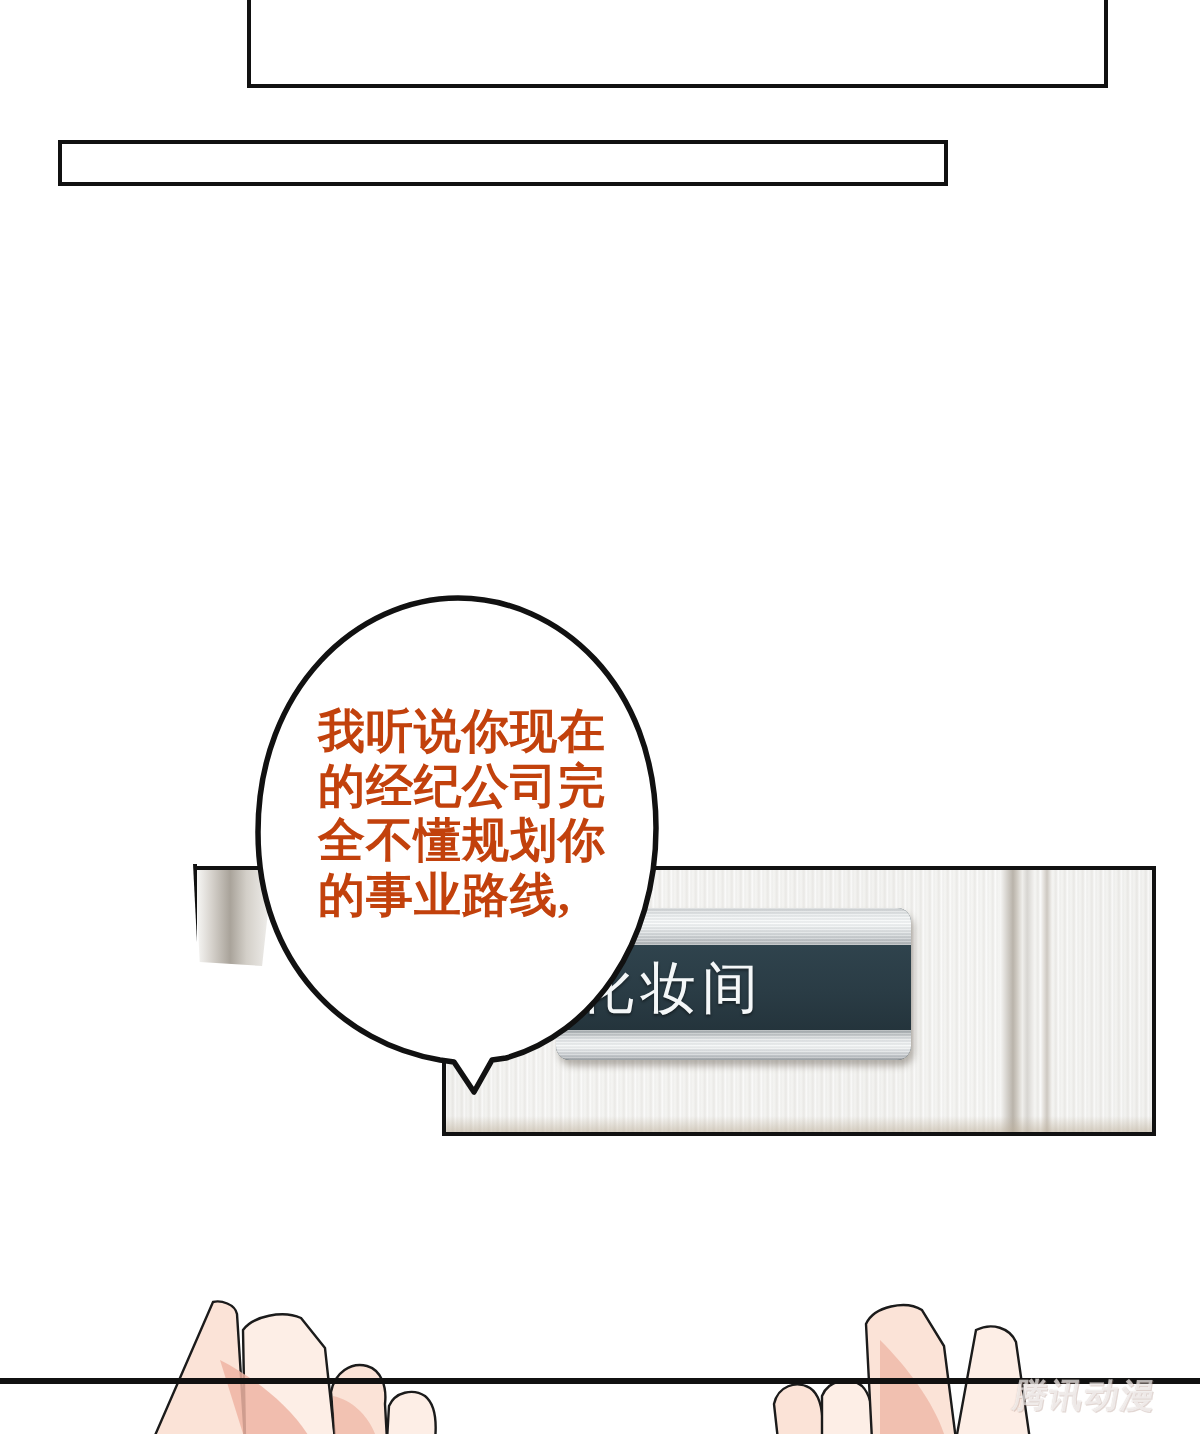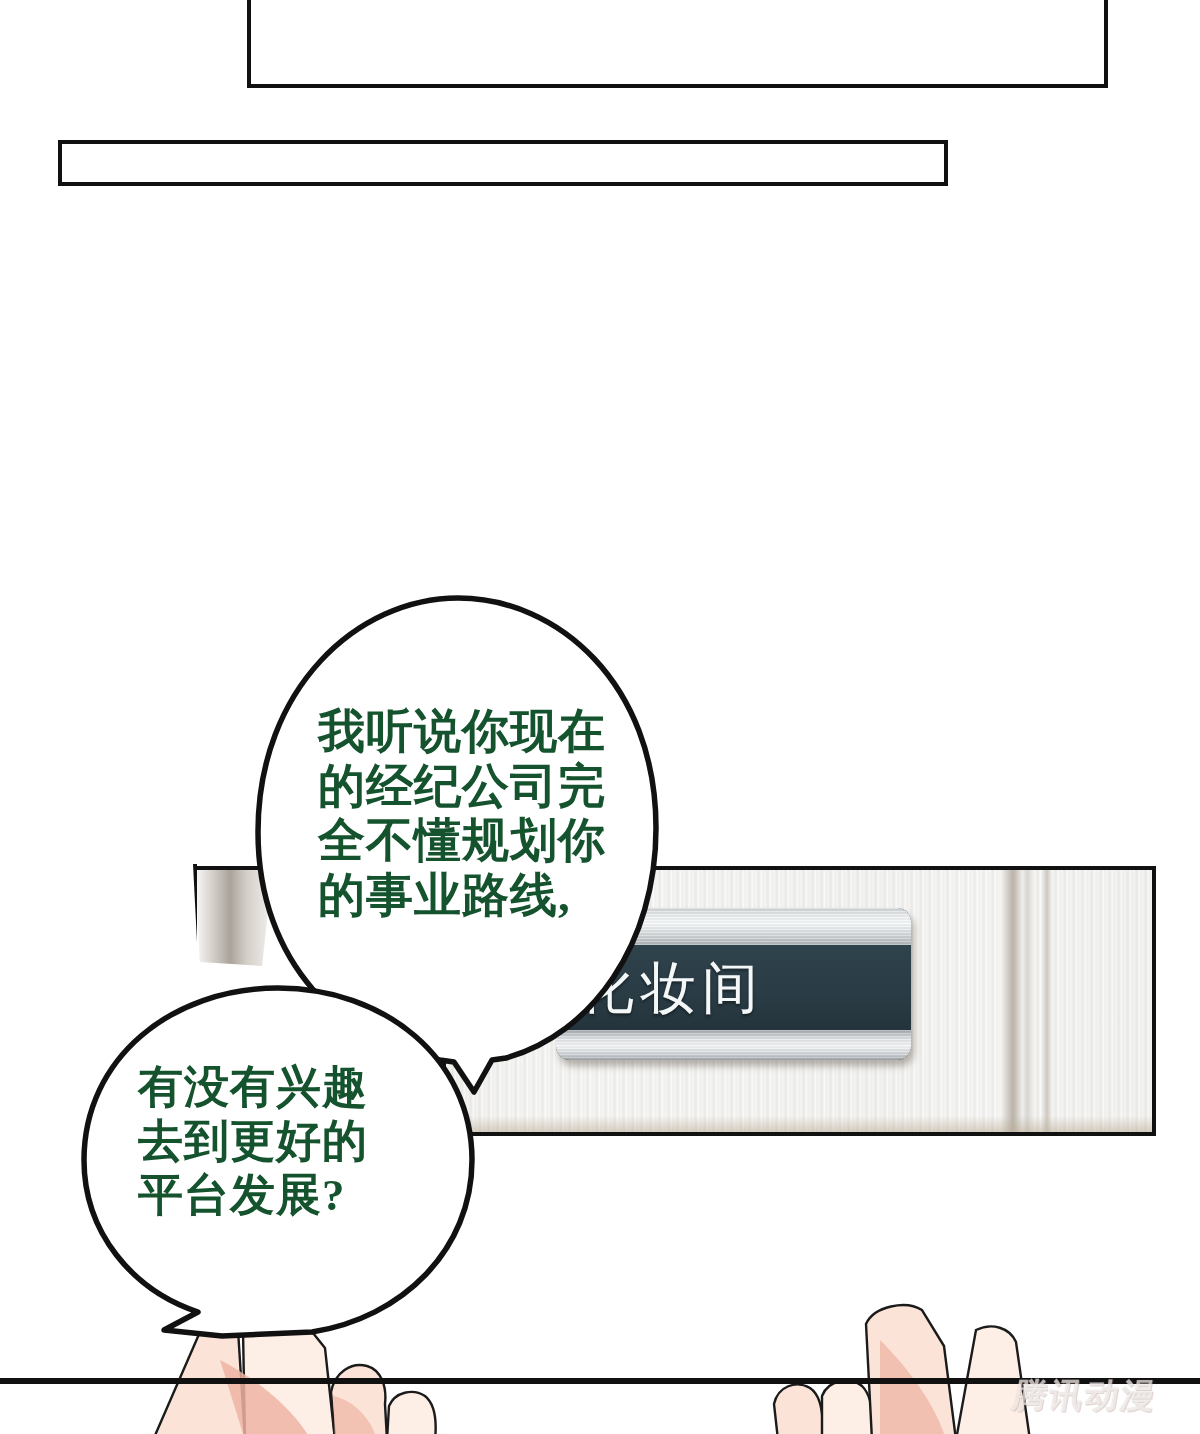--- a/index.html
+++ b/index.html
@@ -176,21 +176,21 @@
 
   
   .bubble {
     position: absolute;
   }
   .bubble svg { display: block; overflow: visible; }
   .bubble-text {
     position: absolute;
     font-family: "Liberation Serif", "DejaVu Serif", serif;
     font-weight: 700;
-    color: #14532d;
+    color: #c2410c;
     letter-spacing: 1px;
   }
   #bubble-1 { left: 240px; top: 592px; }
   #bubble-1-text {
     left: 78px;
     top: 112px;
     width: 290px;
     font-size: 47px;
     line-height: 1.16;
   }
@@ -281,29 +281,16 @@
                L252 468
                L234 500
                L214 470
                L200 468
                C104 452 18 372 18 240
                C18 96 118 6 218 6 Z" fill="#ffffff" stroke="#111111" stroke-width="5.5" stroke-linejoin="round"></path>
     </svg>
     <div class="bubble-text" id="bubble-1-text">我听说你现在的经纪公司完全不懂规划你的事业路线,</div>
   </div>
 
-  <div class="bubble" id="bubble-2">
-    <svg width="412" height="372" viewBox="0 0 412 372">
-      <path d="M206 6
-               C312 6 400 76 400 178
-               C400 268 330 336 240 350
-               L150 354
-               L92 348
-               L126 330
-               C60 308 12 250 12 178
-               C12 76 100 6 206 6 Z" fill="#ffffff" stroke="#111111" stroke-width="5.5" stroke-linejoin="round"></path>
-    </svg>
-    <div class="bubble-text" id="bubble-2-text">有没有兴趣去到更好的平台发展?</div>
-  </div>
 
   <div id="watermark">腾讯动漫</div>
 
 </div>
 
 </body></html>

